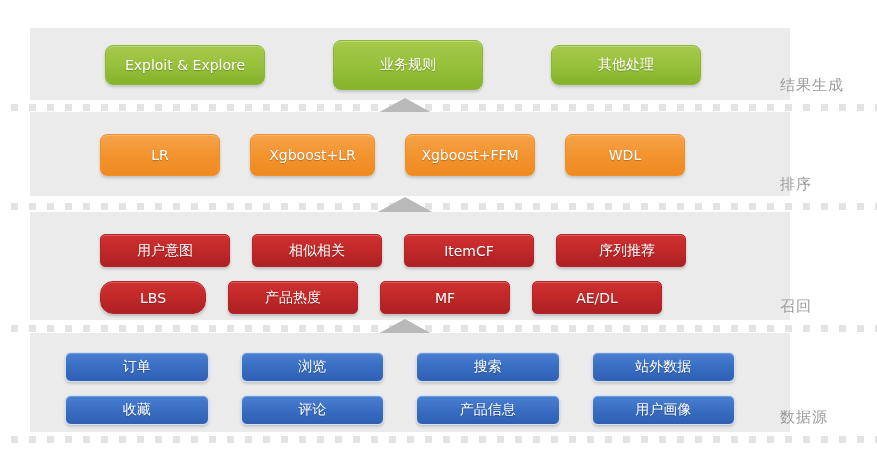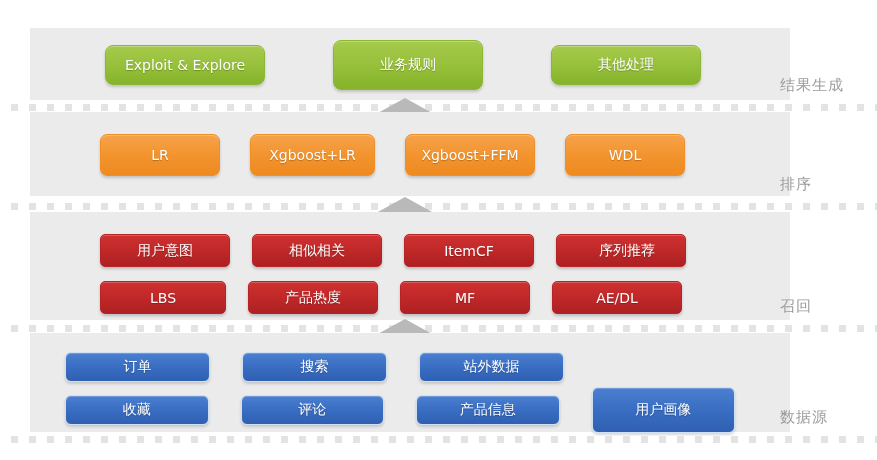--- a/index.html
+++ b/index.html
@@ -148,46 +148,47 @@
   <div class="band" style="left:30px; top:212px; width:760px; height:108px;"></div>
 
   <div class="row" style="left:100px; top:234px; width:620px; height:33px; gap:22px;">
     <div class="node red" style="width:130px; height:33px;">用户意图</div>
     <div class="node red" style="width:130px; height:33px;">相似相关</div>
     <div class="node red" style="width:130px; height:33px;">ItemCF</div>
     <div class="node red" style="width:130px; height:33px;padding-left:12px;">序列推荐</div>
   </div>
 
   <div class="row" style="left:100px; top:281px; width:620px; height:33px; gap:22px;">
-    <div class="node red" style="width:126px; height:33px;">LBS</div>
+    <div class="node red" style="width:106px; height:33px;border-radius:13px;">LBS</div>
     <div class="node red" style="width:130px; height:33px;">产品热度</div>
     <div class="node red" style="width:130px; height:33px;">MF</div>
     <div class="node red" style="width:130px; height:33px;">AE/DL</div>
   </div>
 
   <div class="band-label" style="left:780px; top:297px;">召回</div>
 
   <div class="divider" style="top:325px;"></div>
 
   <svg class="flow-arrow" style="left:375px; top:319px;" width="60" height="28" viewBox="0 0 60 28">
     <polygon points="30,0 59,16 45,16 45,28 15,28 15,16 1,16" fill="#b9b9b9"></polygon>
   </svg>
 
   <div class="band" style="left:30px; top:333px; width:760px; height:99px;"></div>
 
   <div class="row" style="left:65px; top:352px; width:670px; height:30px; gap:32px;">
     <div class="node blue" style="width:145px; height:30px;">订单</div>
+    <div class="node blue" style="width:145px; height:30px;">浏览</div>
     <div class="node blue" style="width:145px; height:30px;">搜索</div>
     <div class="node blue" style="width:145px; height:30px;">站外数据</div>
   </div>
 
   <div class="row" style="left:65px; top:395px; width:670px; height:30px; gap:32px;">
     <div class="node blue" style="width:145px; height:30px;">收藏</div>
     <div class="node blue" style="width:145px; height:30px;">评论</div>
     <div class="node blue" style="width:145px; height:30px;">产品信息</div>
-    <div class="node blue" style="width:145px; height:46px;">用户画像</div>
+    <div class="node blue" style="width:145px; height:30px;">用户画像</div>
   </div>
 
   <div class="band-label" style="left:780px; top:408px;">数据源</div>
 
   <div class="divider" style="top:436px;"></div>
 
 </div>
 
 </body></html>

